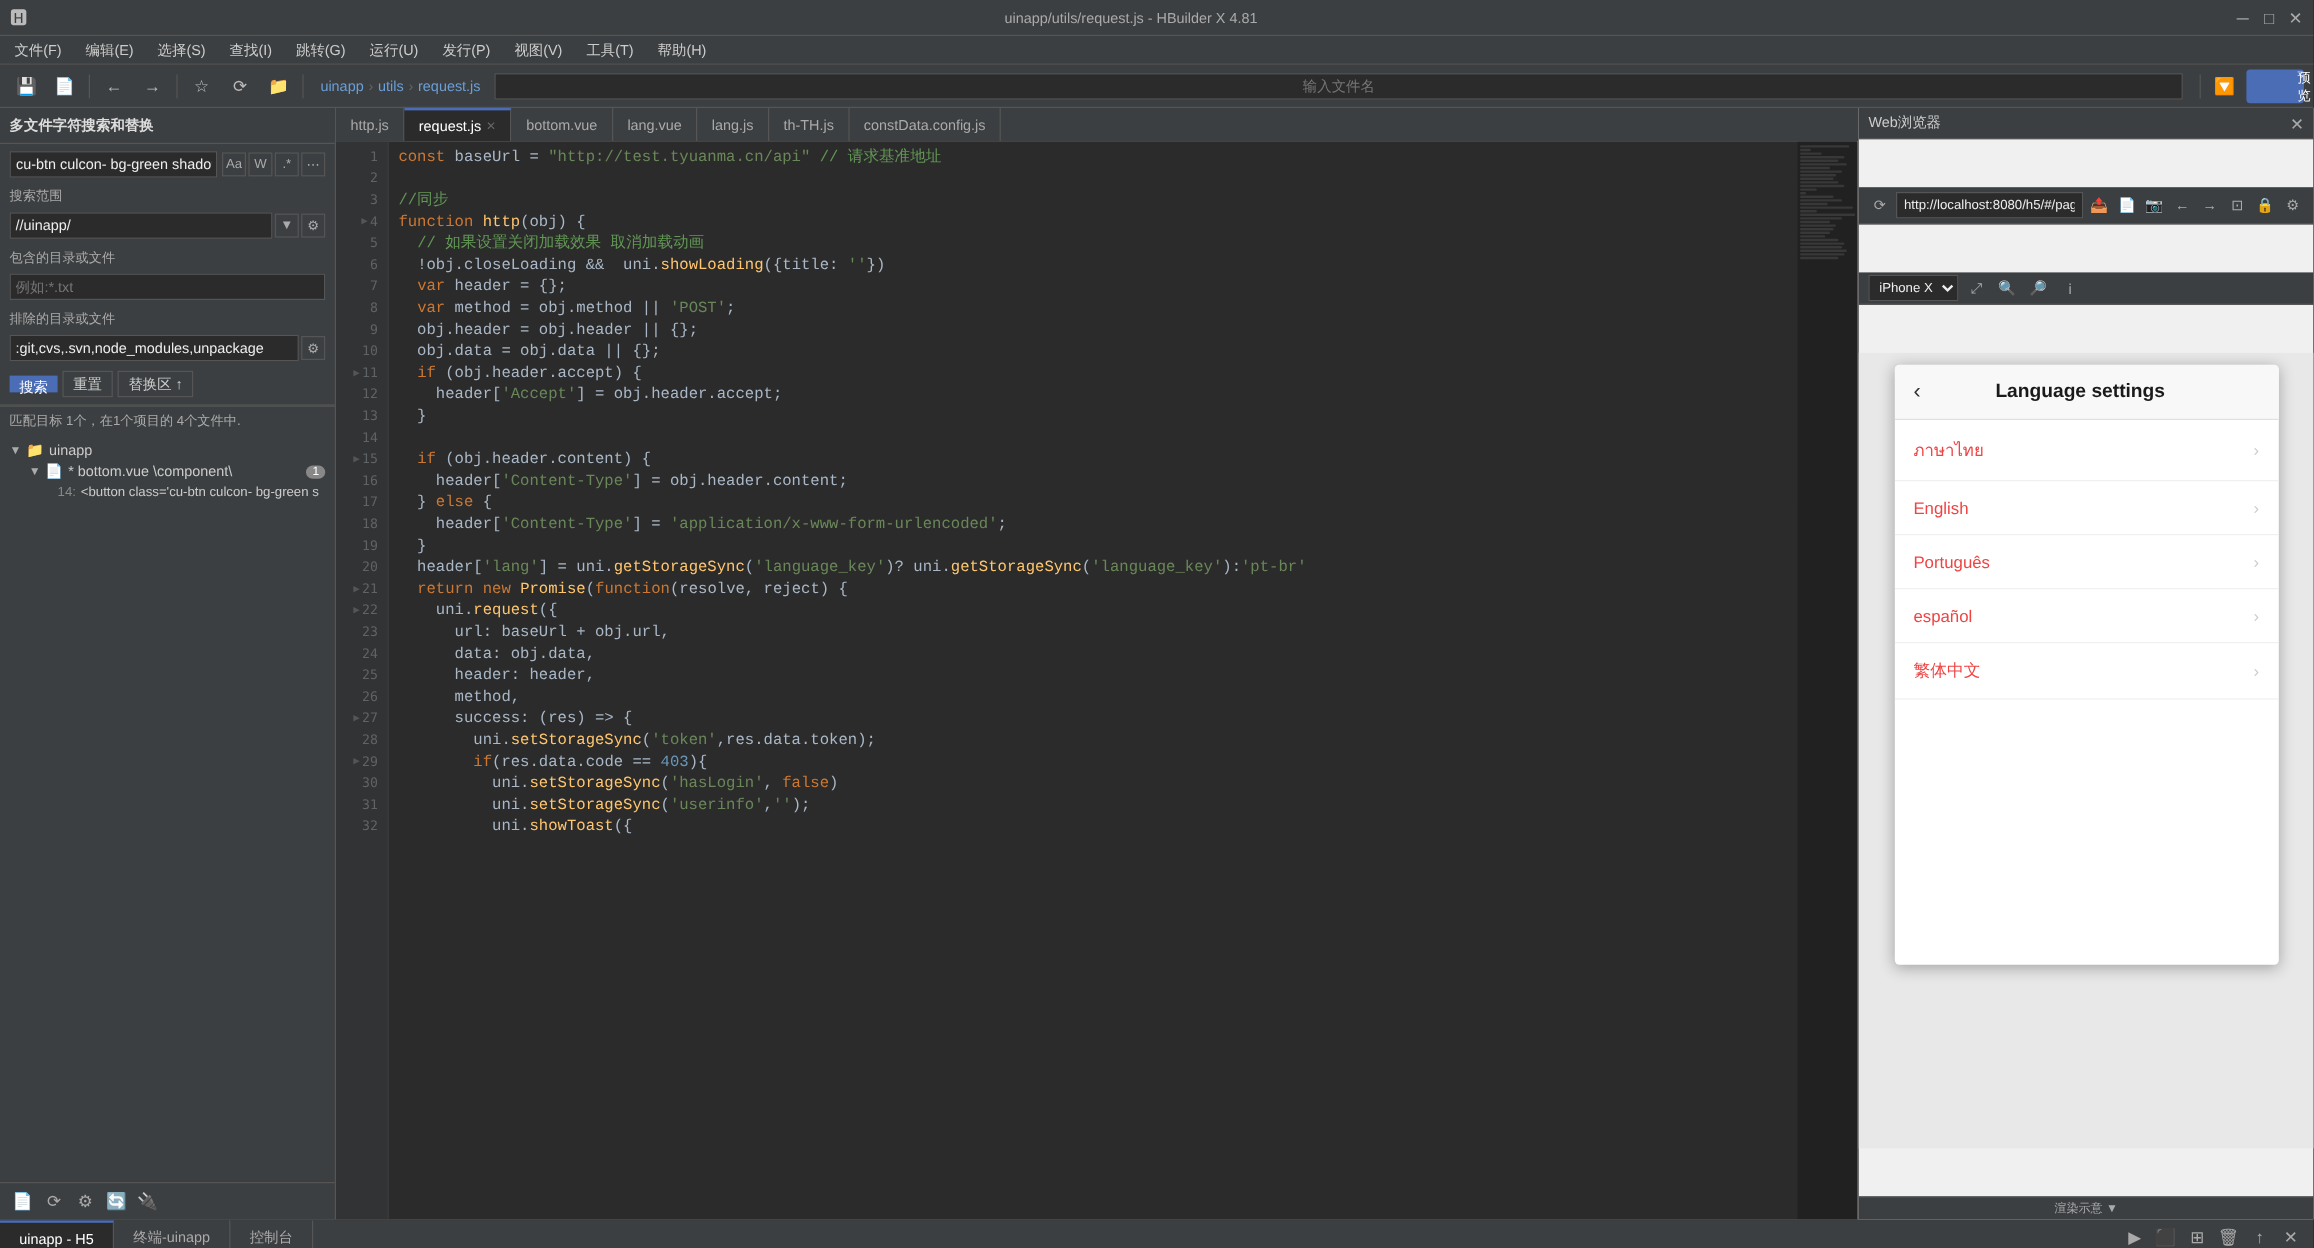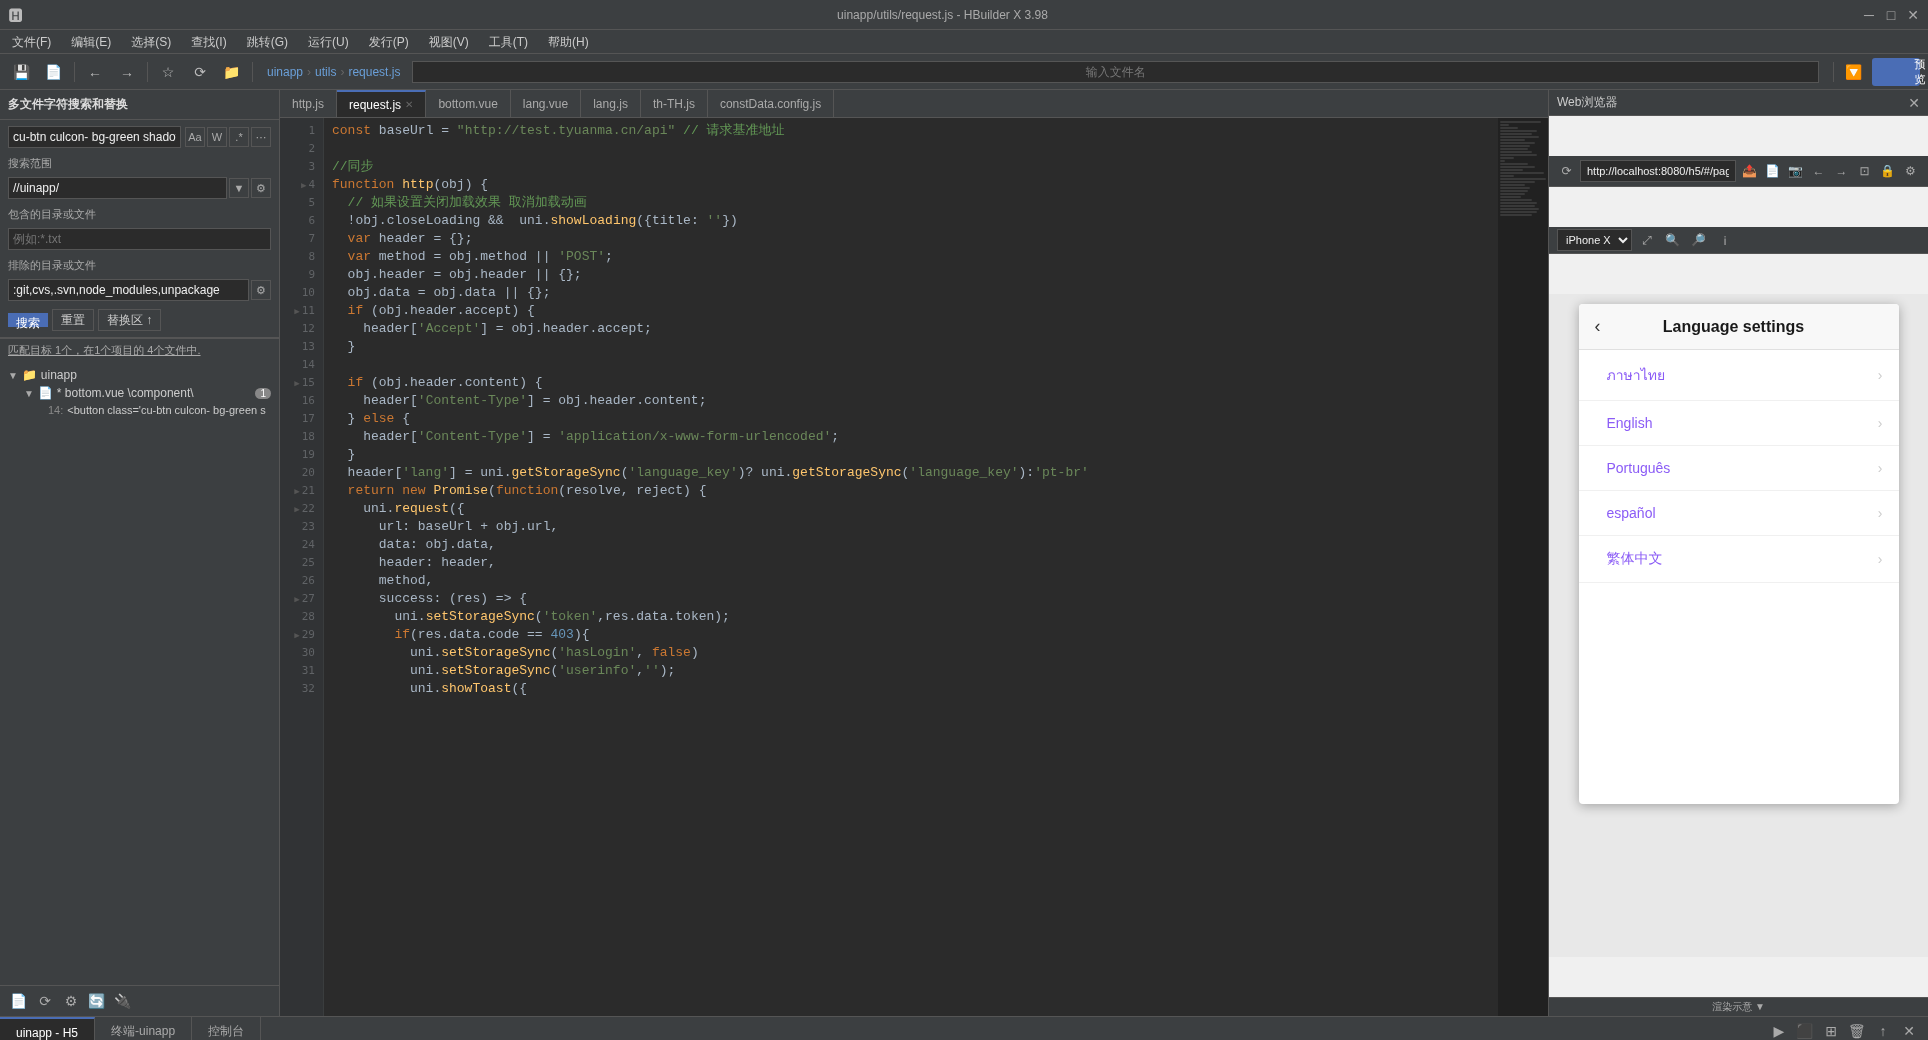--- a/index.html
+++ b/index.html
@@ -31,21 +31,21 @@
     .search-row { display: flex; align-items: center; gap: 4px; }
     .search-text-input { flex: 1; background: #2b2b2b; border: 1px solid #555; color: #eee; height: 22px; padding: 0 4px; font-size: 12px; }
     .search-icon-row { display: flex; align-items: center; gap: 2px; }
     .icon-btn-small { width: 20px; height: 20px; display: flex; align-items: center; justify-content: center; cursor: pointer; color: #aaa; font-size: 11px; border: 1px solid #555; background: #3c3f41; }
     .label-section { font-size: 11px; color: #aaa; padding: 4px 0 2px 0; }
     .path-input { width: 100%; background: #2b2b2b; border: 1px solid #555; color: #eee; height: 22px; padding: 0 4px; font-size: 12px; }
     .path-row { display: flex; align-items: center; gap: 2px; }
     .path-input-wide { flex: 1; background: #2b2b2b; border: 1px solid #555; color: #eee; height: 22px; padding: 0 4px; font-size: 12px; }
     .btn-small { padding: 2px 8px; font-size: 12px; background: #4a6db5; color: #fff; border: none; cursor: pointer; height: 14px; }
     .btn-small-outline { padding: 2px 8px; font-size: 12px; background: #3c3f41; color: #ccc; border: 1px solid #555; cursor: pointer; height: 22px; }
-    .match-info { font-size: 11px; color: #aaa; padding: 4px 8px; border-top: 1px solid #555; text-decoration: underline; }
+    .match-info { font-size: 11px; color: #aaa; padding: 4px 8px; border-top: 1px solid #555; }
     .file-tree { flex: 1; overflow-y: auto; padding: 4px 0; }
     .tree-item { display: flex; align-items: center; gap: 4px; padding: 2px 8px; cursor: pointer; font-size: 12px; color: #ccc; }
     .tree-item .arrow { color: #aaa; font-size: 10px; }
     .tree-item .icon { font-size: 12px; }
     .tree-item-child { padding-left: 24px; }
     .tree-match { display: flex; align-items: center; padding: 2px 8px 2px 48px; font-size: 11px; color: #aaa; cursor: pointer; }
     .tree-match .line-num { color: #888; margin-right: 4px; }
     .tree-match .match-text { color: #ccc; }
     .bottom-toolbar { display: flex; align-items: center; gap: 4px; padding: 4px 8px; border-top: 1px solid #555; }
     .bottom-icon-btn { width: 22px; height: 22px; display: flex; align-items: center; justify-content: center; cursor: pointer; color: #aaa; font-size: 14px; }
@@ -81,21 +81,21 @@
     .device-bar { display: flex; align-items: center; background: #3c3f41; padding: 2px 8px; gap: 4px; border-bottom: 1px solid #555; }
     .device-select { background: #2b2b2b; border: 1px solid #555; color: #eee; height: 22px; padding: 0 4px; font-size: 11px; }
     .device-icon-btn { width: 22px; height: 22px; display: flex; align-items: center; justify-content: center; cursor: pointer; color: #aaa; font-size: 12px; }
     .phone-preview { flex: 1; display: flex; align-items: flex-start; justify-content: center; padding: 10px; background: #e8e8e8; overflow: hidden; }
     .phone-screen { width: 320px; background: #fff; border-radius: 4px; box-shadow: 0 2px 12px rgba(0,0,0,0.3); overflow: hidden; min-height: 500px; }
     .lang-settings-header { display: flex; align-items: center; padding: 12px 16px; border-bottom: 1px solid #e0e0e0; background: #f8f8f8; }
     .lang-back-btn { font-size: 18px; color: #333; cursor: pointer; margin-right: 8px; }
     .lang-title { flex: 1; text-align: center; font-size: 16px; font-weight: bold; color: #1a1a1a; margin-right: 24px; }
     .lang-list { list-style: none; }
     .lang-item { display: flex; align-items: center; justify-content: space-between; padding: 14px 16px; border-bottom: 1px solid #f0f0f0; cursor: pointer; }
-    .lang-item .lang-name { font-size: 14px; color: #8b5cf6; margin-left: 12px; }
+    .lang-item .lang-name { font-size: 14px; color: #ef4444; }
     .lang-item .lang-arrow { color: #ccc; font-size: 14px; }
 
     
     .bottom-panel { height: 200px; border-top: 1px solid #555; display: flex; flex-direction: column; background: #2b2b2b; }
     .bottom-tabs { display: flex; align-items: center; background: #3c3f41; border-bottom: 1px solid #555; height: 28px; }
     .bottom-tab { padding: 0 16px; height: 28px; line-height: 28px; font-size: 12px; color: #aaa; cursor: pointer; border-right: 1px solid #555; }
     .bottom-tab.active { background: #2b2b2b; color: #fff; border-top: 2px solid #4a6db5; }
     .bottom-tab-right { margin-left: auto; display: flex; align-items: center; gap: 4px; padding-right: 8px; }
 
     
@@ -109,21 +109,21 @@
     .mini-line { height: 2px; margin: 1px 0; background: #555; border-radius: 1px; opacity: 0.6; }
   </style>
 </head>
 <body>
 
 <div class="title-bar">
   <div class="title-bar-left">
     <span style="font-size:16px;">🅷</span>
   </div>
   <div class="title-bar-center">
-    <span>uinapp/utils/request.js - HBuilder X 3.98</span>
+    <span>uinapp/utils/request.js - HBuilder X 4.81</span>
   </div>
   <div class="title-bar-right">
     <span class="win-btn">─</span>
     <span class="win-btn">□</span>
     <span class="win-btn">✕</span>
   </div>
 </div>
 
 <div class="menu-bar">
   <span class="menu-item">文件(F)</span>

